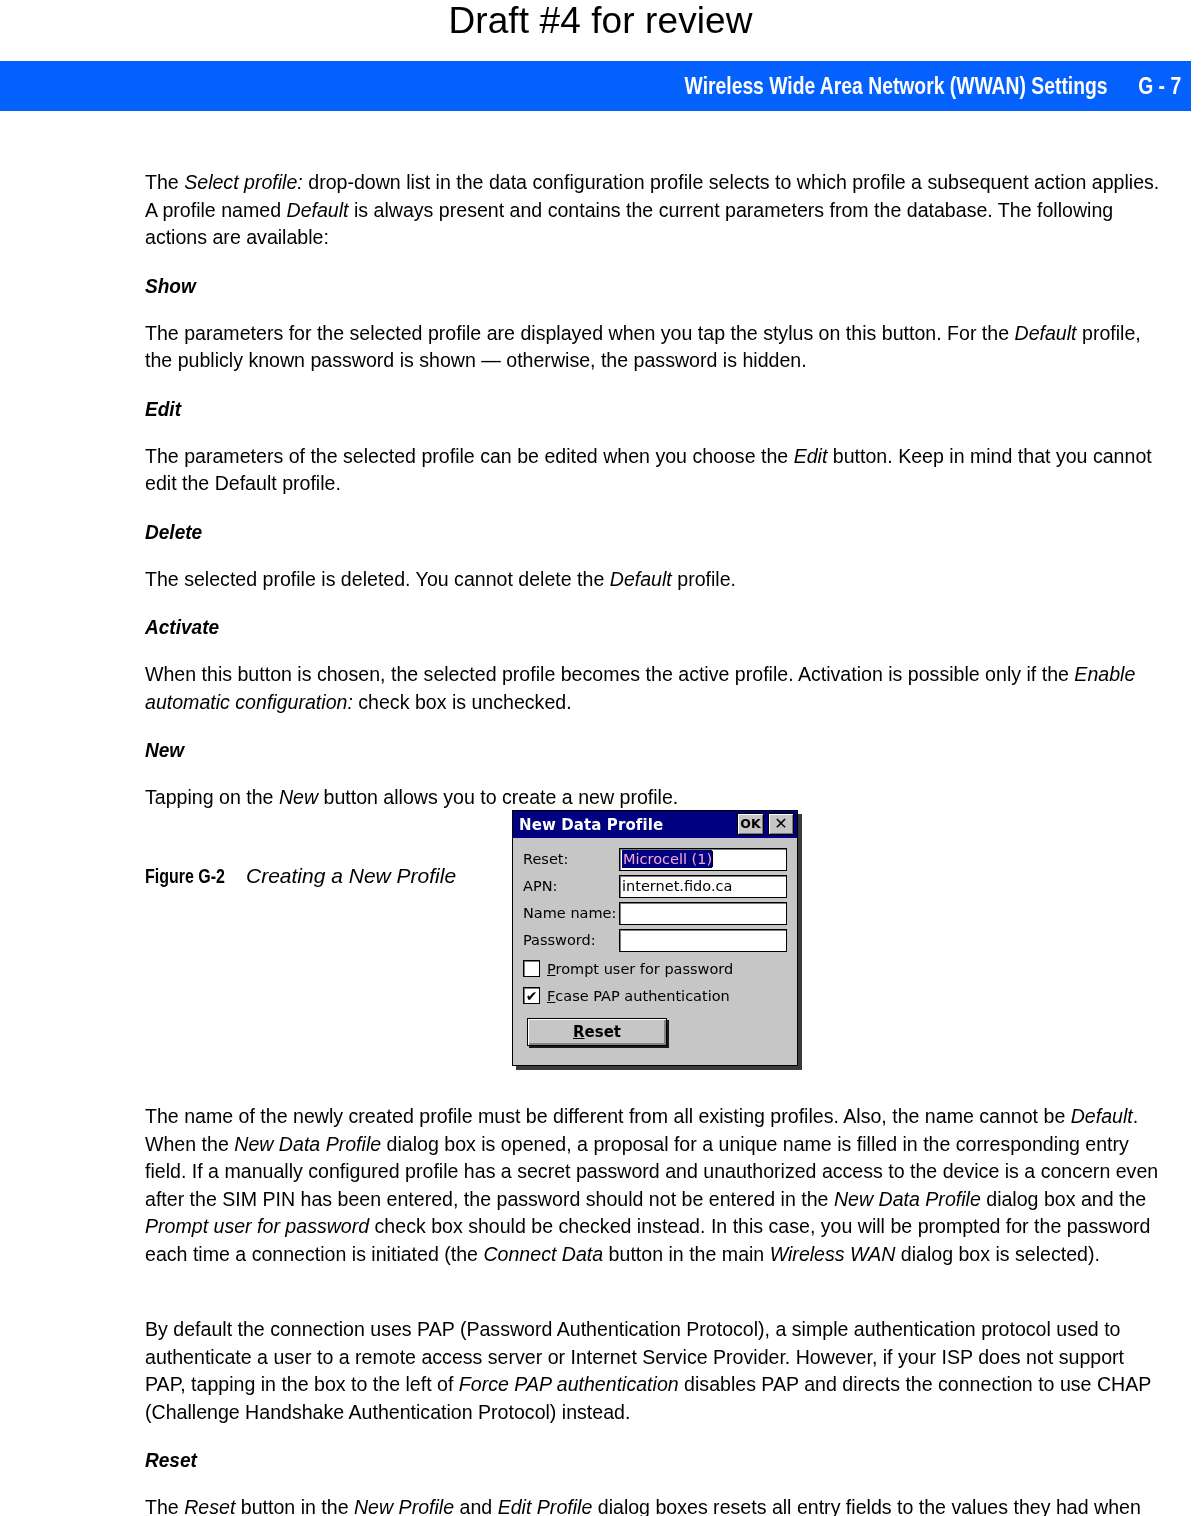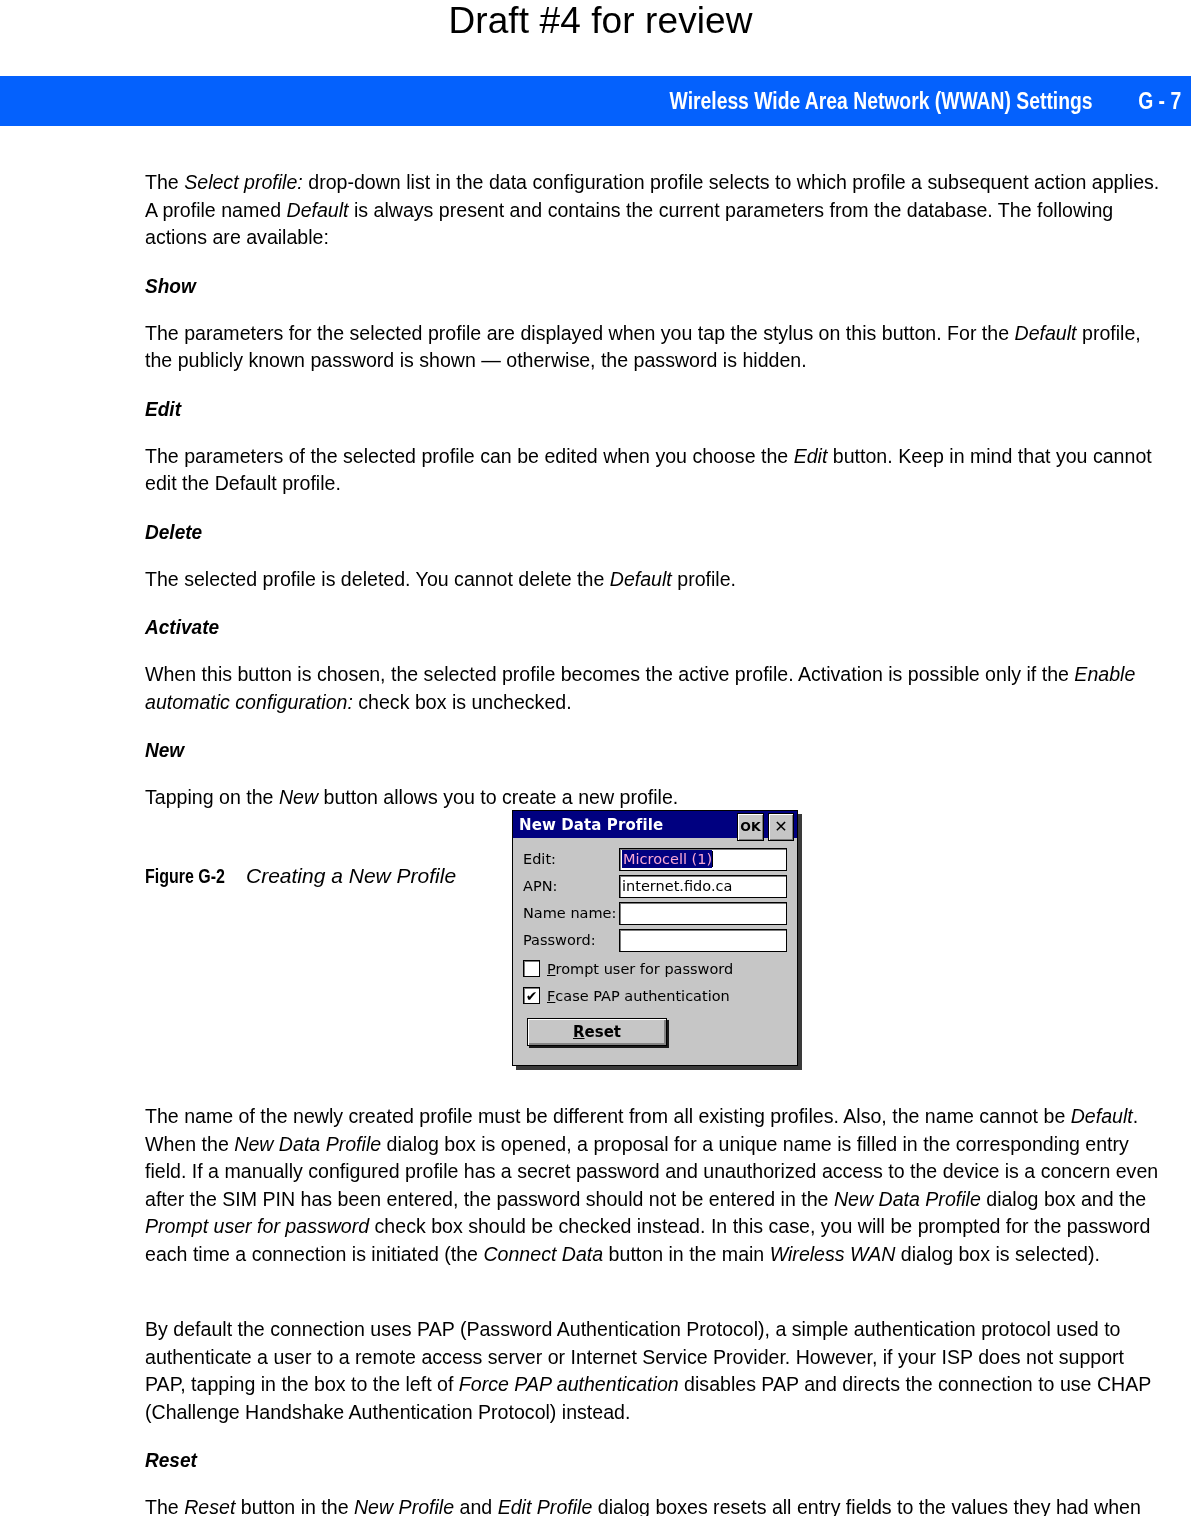--- a/index.html
+++ b/index.html
@@ -23,28 +23,27 @@
     font-size: 37px;
     font-weight: 400;
     letter-spacing: 0.1px;
     line-height: 46px;
     color: #000;
   }
 
   
   .header-band {
     position: absolute;
-    top: 76px; left: 0;
+    top: 61px; left: 0;
     width: 1191px; height: 50px;
     background: #0461FD;
     display: flex;
     align-items: center;
     justify-content: flex-end;
     padding-right: 10px;
-    gap: 15px;
   }
   .header-title {
     color: #ffffff;
     font-size: 23px;
     font-weight: bold;
     transform: scaleX(0.84);
     transform-origin: right center;
     white-space: nowrap;
     letter-spacing: 0px;
   }
@@ -139,21 +138,21 @@
     letter-spacing: 0.1px;
     white-space: nowrap;
   }
   .tb-buttons {
     position: absolute;
     right: 3px; top: 2px;
     display: flex;
     gap: 4px;
   }
   .tb-btn {
-    height: 28px;
+    height: 22px;
     background: #c6c6c6;
     border: 1px solid #000;
     border-right-color: #000;
     border-bottom-color: #000;
     box-shadow: inset 1px 1px 0 #ffffff, inset -1px -1px 0 #7b7b7b;
     display: flex;
     align-items: center;
     justify-content: center;
     font-size: 13px;
     font-weight: bold;
@@ -288,21 +287,21 @@
       <span class="titlebar-text">New Data Profile</span>
       <div class="tb-buttons">
         <div class="tb-btn ok">OK</div>
         <div class="tb-btn close">✕</div>
       </div>
     </div>
 
     <div class="dialog-body">
 
       <div class="field-row">
-        <span class="field-label">Edit:</span>
+        <span class="field-label">Reset:</span>
         <div class="field-input">
             <span class="sel-text">Microcell (1)</span>
             <span class="caret"></span>
           </div>
       </div>
 
       <div class="field-row">
         <span class="field-label">APN:</span>
         <div class="field-input">
             <span>internet.fido.ca</span>

